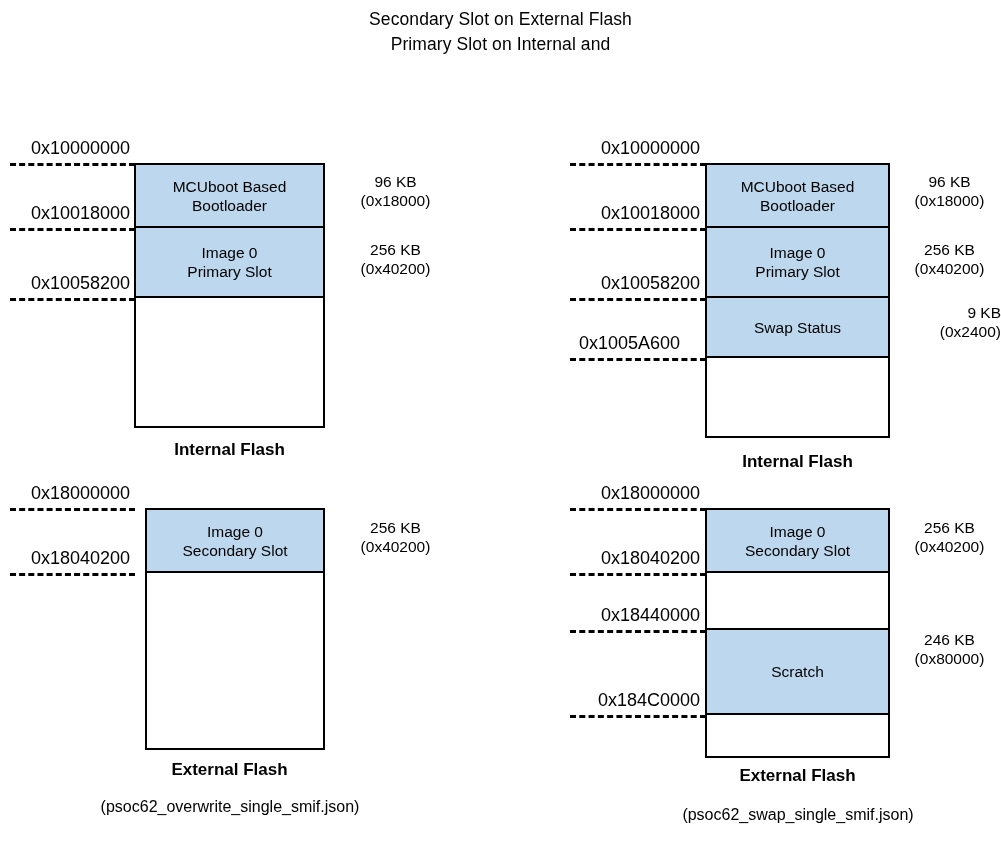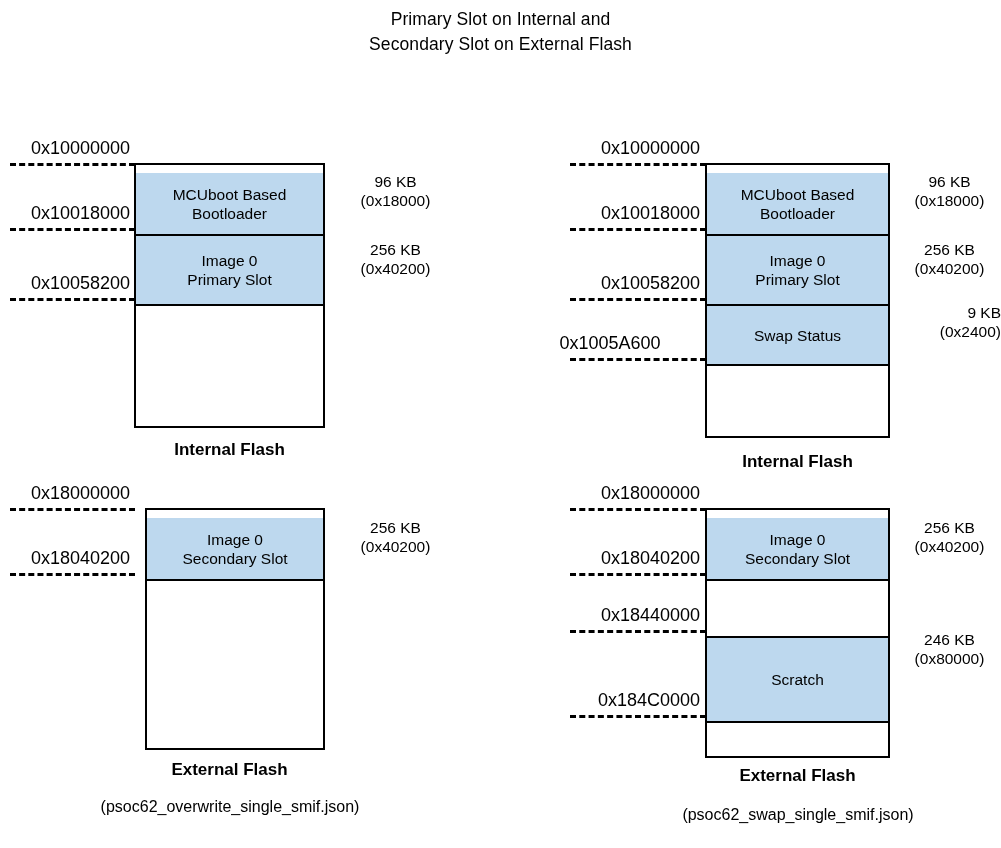--- a/index.html
+++ b/index.html
@@ -44,21 +44,20 @@
     position: absolute;
     left: 0;
     right: 0;
     box-sizing: border-box;
     display: flex;
     align-items: center;
     justify-content: center;
     text-align: center;
     font-size: 15.5px;
     line-height: 19px;
-    margin-top: 8px;
   }
   .mem-region.filled {
     background: #bdd8ee;
   }
   .mem-region.div-bottom {
     border-bottom: 2px solid #000000;
   }
   .mem-region .region-label { display: block; }
 
   
@@ -99,22 +98,22 @@
     position: absolute;
     font-size: 16px;
     text-align: center;
     white-space: nowrap;
   }
 </style>
 </head>
 <body>
 
 <div id="diagram-title">
+  <span class="title-line">Secondary Slot on External Flash</span>
   <span class="title-line">Primary Slot on Internal and</span>
-  <span class="title-line">Secondary Slot on External Flash</span>
 </div>
 
 <div class="panel">
 
   <div class="leader" style="left:10px; top:163px; width:125px;"></div>
   <div class="leader" style="left:10px; top:228px; width:125px;"></div>
   <div class="leader" style="left:10px; top:298px; width:125px;"></div>
 
   <div class="addr" style="left:0px; top:140px; width:130px;">0x10000000</div>
   <div class="addr" style="left:0px; top:205px; width:130px;">0x10018000</div>
@@ -178,21 +177,21 @@
 <div class="panel">
 
   <div class="leader" style="left:570px; top:163px; width:136px;"></div>
   <div class="leader" style="left:570px; top:228px; width:136px;"></div>
   <div class="leader" style="left:570px; top:298px; width:136px;"></div>
   <div class="leader" style="left:570px; top:358px; width:136px;"></div>
 
   <div class="addr" style="left:560px; top:140px; width:140px;">0x10000000</div>
   <div class="addr" style="left:560px; top:205px; width:140px;">0x10018000</div>
   <div class="addr" style="left:560px; top:275px; width:140px;">0x10058200</div>
-  <div class="addr" style="left:540px; top:335px; width:140px;text-align:center;">0x1005A600</div>
+  <div class="addr" style="left:540px; top:335px; width:140px;">0x1005A600</div>
 
   <div class="mem-box" style="left:705px; top:163px; width:185px; height:275px;">
     <div class="mem-region filled div-bottom" style="top:0px; height:63px;">
       <div>
         <span class="region-label">MCUboot Based</span>
         <span class="region-label">Bootloader</span>
       </div>
     </div>
     <div class="mem-region filled div-bottom" style="top:63px; height:70px;">
       <div>

